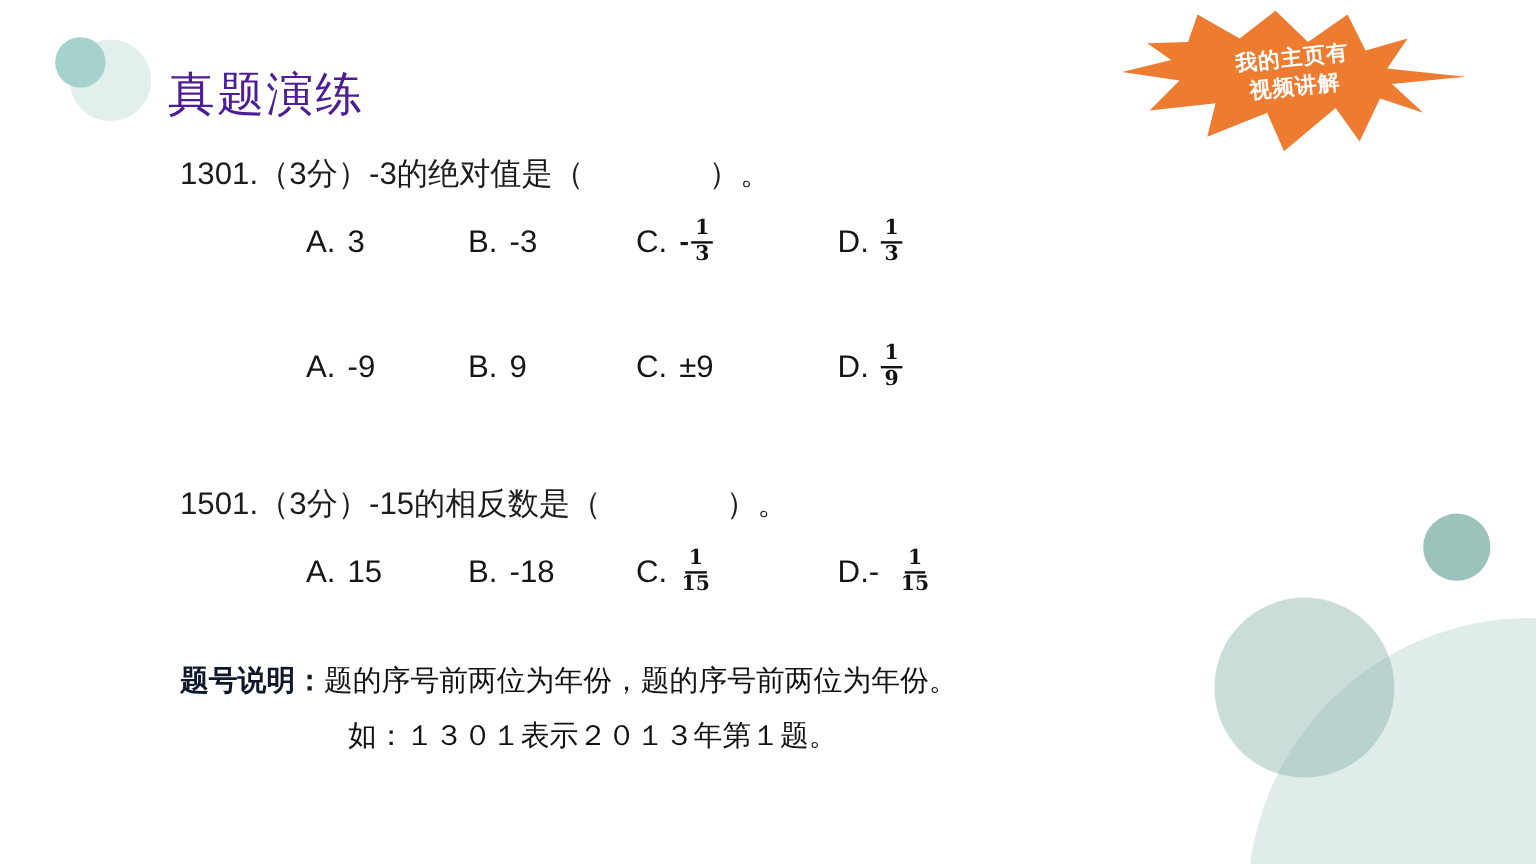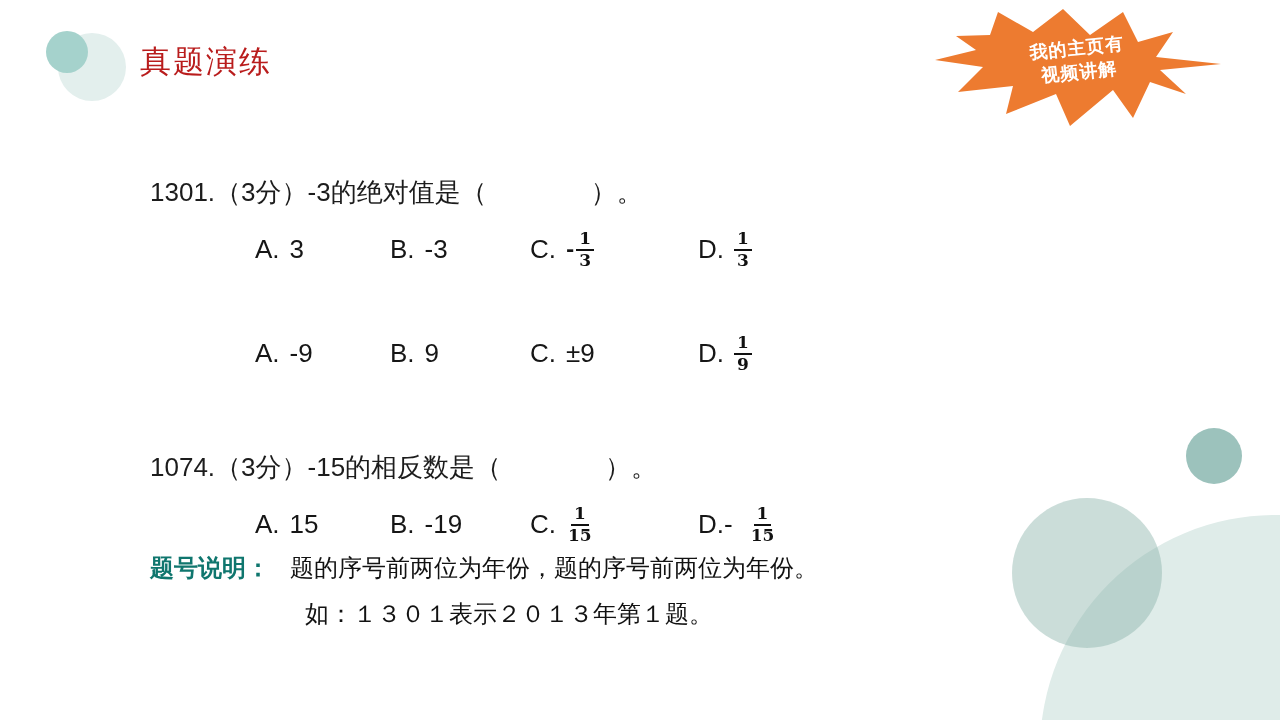--- a/index.html
+++ b/index.html
@@ -10,34 +10,34 @@
     color:#161616;
   }
   .circle{position:absolute;border-radius:50%;}
   .tl-light{left:58px;top:33px;width:68px;height:68px;background:#E3EFED;}
   .tl-dark{left:46px;top:31px;width:42px;height:42px;background:#A5D2CC;}
   .br-big{left:1040px;top:515px;width:470px;height:470px;background:#DFECE9;}
   .br-med{left:1012px;top:498px;width:150px;height:150px;background:rgba(140,180,170,0.45);}
   .br-small{left:1186px;top:428px;width:56px;height:56px;background:#9CC2BC;}
 
   .slide-title{
-    position:absolute;left:140px;top:41px;
-    font-size:31px;letter-spacing:2px;color:#b91c1c;
+    position:absolute;left:140px;top:52px;
+    font-size:39px;letter-spacing:2px;color:#4c1d95;
   }
 
   .badge{position:absolute;left:928px;top:2px;width:300px;height:128px;}
   .badge svg{position:absolute;left:0;top:0;width:100%;height:100%;}
   .badge-text{
     position:absolute;left:48px;top:34px;width:204px;
     text-align:center;color:#ffffff;font-weight:bold;
     font-size:18px;line-height:24px;letter-spacing:1px;
     transform:rotate(-6deg);
   }
 
-  .question{position:absolute;left:150px;width:700px;margin-top:48px;}
+  .question{position:absolute;left:150px;width:700px;}
   .q1{top:126px;} .q2{top:266px;} .q3{top:401px;}
   .q-text{font-size:26px;line-height:36px;color:#1C1C1C;}
   .opts{
     margin-left:105px;margin-top:10px;height:58px;
     display:grid;grid-template-columns:135px 140px 168px auto;
     align-items:center;font-size:26px;color:#161616;
   }
   .opt{display:flex;align-items:center;}
   .opt .label{margin-right:10px;}
   .pre{
@@ -47,22 +47,22 @@
   .frac{
     display:inline-flex;flex-direction:column;align-items:center;
     font-family:"DejaVu Serif",serif;font-weight:bold;
     font-size:17px;line-height:1.15;color:#111;
     transform:translateY(1px);
   }
   .frac .num{padding:0 3px;border-bottom:2px solid #111;}
   .frac .den{padding:0 2px;}
 
   .note{position:absolute;left:150px;top:551px;font-size:24px;line-height:34px;color:#121212;}
-  .note .note-label{color:#0f766e;font-weight:bold;margin-right:20px;}
-  .note-example{position:absolute;left:290px;top:597px;font-size:24px;line-height:34px;color:#121212;margin-left:15px;}
+  .note .note-label{color:#0f172a;font-weight:bold;margin-right:0;}
+  .note-example{position:absolute;left:290px;top:597px;font-size:24px;line-height:34px;color:#121212;}
 </style>
 </head>
 <body>
 
 <div class="circle tl-light"></div>
 <div class="circle tl-dark"></div>
 <div class="circle br-big"></div>
 <div class="circle br-med"></div>
 <div class="circle br-small"></div>
 
@@ -125,29 +125,29 @@
       <span class="label">D.</span>
       <span class="frac">
         <span class="num">1</span>
         <span class="den">9</span>
       </span>
     </span>
   </div>
 </div>
 
 <div class="question q3">
-  <div class="q-text">1074.（3分）-15的相反数是（　　　　）。</div>
+  <div class="q-text">1501.（3分）-15的相反数是（　　　　）。</div>
   <div class="opts">
     <span class="opt">
       <span class="label">A.</span>
       <span class="value">15</span>
     </span>
     <span class="opt">
       <span class="label">B.</span>
-      <span class="value">-19</span>
+      <span class="value">-18</span>
     </span>
     <span class="opt">
       <span class="label">C.</span>
       <span class="frac">
         <span class="num">1</span>
         <span class="den">15</span>
       </span>
     </span>
     <span class="opt">
       <span class="label">D.-</span>

